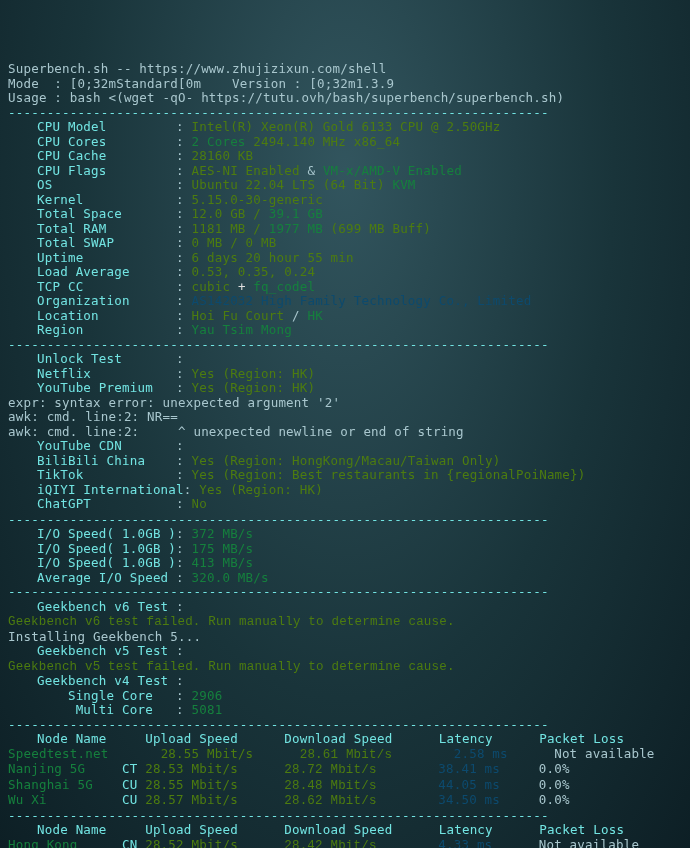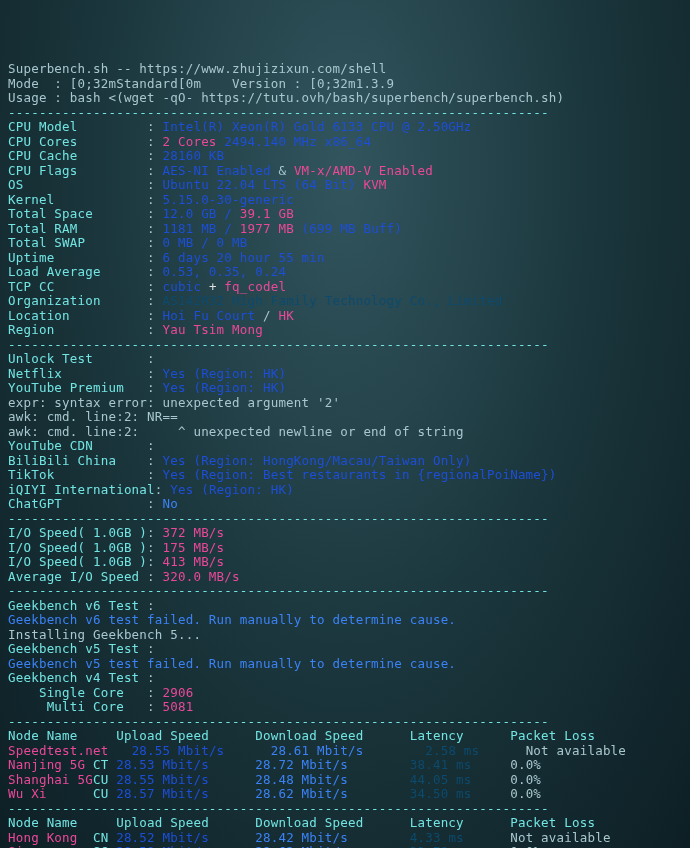--- a/index.html
+++ b/index.html
@@ -9,24 +9,24 @@
       font-size: 12.5px;
       line-height: 14.5px;
       letter-spacing: 0.2px;
       background: radial-gradient(ellipse at 50% 20%, #32555e 0%, #19343a 55%, #0d1f25 100%);
       color: #a9c7ce;
       width: 690px;
       height: 848px;
       box-sizing: border-box;
       white-space: pre;
     }
-    .c   { color:#72e4e2; }  
-    .g   { color:#1d4ed8; }  
-    .y   { color:#ec4899; }  
-    .r   { color:#3b82f6; }  
+    .c   { color:#72e4e2;margin-left:29px; }  
+    .g   { color:#4d7c0f; }  
+    .y   { color:#15803d; }  
+    .r   { color:#4d7c0f;font-family:Liberation Mono, monospace; }  
     .b   { color:#0c4a6e; }  
     .w   { color:#e0e0e0; }
     .separator { color:#72e4e2; }
   </style>
 </head>
 <body>
 
 
 
 <div id="root"><div>Superbench.sh -- https://www.zhujizixun.com/shell</div><div>Mode  : [0;32mStandard[0m    Version : [0;32m1.3.9</div><div>Usage : bash &lt;(wget -qO- https://tutu.ovh/bash/superbench/superbench.sh)</div><div class="separator">----------------------------------------------------------------------</div><div><span class="c">CPU Model         </span>: <span class="g">Intel(R) Xeon(R) Gold 6133 CPU @ 2.50GHz</span></div><div><span class="c">CPU Cores         </span>: <span class="y">2 Cores</span> <span class="g">2494.140 MHz x86_64</span></div><div><span class="c">CPU Cache         </span>: <span class="g">28160 KB</span></div><div><span class="c">CPU Flags         </span>: <span class="g">AES-NI Enabled</span> &amp; <span class="y">VM-x/AMD-V Enabled</span></div><div><span class="c">OS                </span>: <span class="g">Ubuntu 22.04 LTS (64 Bit)</span> <span class="y">KVM</span></div><div><span class="c">Kernel            </span>: <span class="g">5.15.0-30-generic</span></div><div><span class="c">Total Space       </span>: <span class="g">12.0 GB /</span> <span class="y">39.1 GB</span></div><div><span class="c">Total RAM         </span>: <span class="g">1181 MB /</span> <span class="y">1977 MB</span> <span class="g">(699 MB Buff)</span></div><div><span class="c">Total SWAP        </span>: <span class="g">0 MB / 0 MB</span></div><div><span class="c">Uptime            </span>: <span class="g">6 days 20 hour 55 min</span></div><div><span class="c">Load Average      </span>: <span class="g">0.53, 0.35, 0.24</span></div><div><span class="c">TCP CC            </span>: <span class="g">cubic</span> <span class="w">+</span> <span class="y">fq_codel</span></div><div><span class="c">Organization      </span>: <span class="b">AS142032 High Family Technology Co., Limited</span></div><div><span class="c">Location          </span>: <span class="g">Hoi Fu Court</span> / <span class="y">HK</span></div><div><span class="c">Region            </span>: <span class="y">Yau Tsim Mong</span></div><div class="separator">----------------------------------------------------------------------</div><div><span class="c">Unlock Test       </span>:</div><div><span class="c">Netflix           </span>: <span class="g">Yes (Region: HK)</span></div><div><span class="c">YouTube Premium   </span>: <span class="g">Yes (Region: HK)</span></div><div>expr: syntax error: unexpected argument '2'</div><div>awk: cmd. line:2: NR==</div><div>awk: cmd. line:2:     ^ unexpected newline or end of string</div><div><span class="c">YouTube CDN       </span>: <span class="g"></span></div><div><span class="c">BiliBili China    </span>: <span class="g">Yes (Region: HongKong/Macau/Taiwan Only)</span></div><div><span class="c">TikTok            </span>: <span class="g">Yes (Region: Best restaurants in {regionalPoiName})</span></div><div><span class="c">iQIYI International</span>: <span class="g">Yes (Region: HK)</span></div><div><span class="c">ChatGPT           </span>: <span class="r">No</span></div><div class="separator">----------------------------------------------------------------------</div><div><span class="c">I/O Speed( 1.0GB )</span>: <span class="y">372 MB/s</span></div><div><span class="c">I/O Speed( 1.0GB )</span>: <span class="y">175 MB/s</span></div><div><span class="c">I/O Speed( 1.0GB )</span>: <span class="y">413 MB/s</span></div><div><span class="c">Average I/O Speed </span>: <span class="y">320.0 MB/s</span></div><div class="separator">----------------------------------------------------------------------</div><div><span class="c">Geekbench v6 Test </span>:</div><div><span class="r">Geekbench v6 test failed. Run manually to determine cause.</span></div><div>Installing Geekbench 5...</div><div><span class="c">Geekbench v5 Test </span>:</div><div><span class="r">Geekbench v5 test failed. Run manually to determine cause.</span></div><div><span class="c">Geekbench v4 Test </span>:</div><div><span class="c">    Single Core   </span>: <span class="y">2906</span></div><div><span class="c">     Multi Core   </span>: <span class="y">5081</span></div><div class="separator">----------------------------------------------------------------------</div><div><span class="c">Node Name     Upload Speed      Download Speed      Latency      Packet Loss</span></div><div><span class="y">Speedtest.net</span><span class="c">   </span><span class="g">28.55 Mbit/s      </span><span class="r">28.61 Mbit/s        </span><span class="b">2.58 ms      </span>Not available</div><div><span class="y">Nanjing 5G </span><span class="c">CT </span><span class="g">28.53 Mbit/s      </span><span class="r">28.72 Mbit/s        </span><span class="b">38.41 ms     </span>0.0%</div><div><span class="y">Shanghai 5G</span><span class="c">CU </span><span class="g">28.55 Mbit/s      </span><span class="r">28.48 Mbit/s        </span><span class="b">44.05 ms     </span>0.0%</div><div><span class="y">Wu Xi      </span><span class="c">CU </span><span class="g">28.57 Mbit/s      </span><span class="r">28.62 Mbit/s        </span><span class="b">34.50 ms     </span>0.0%</div><div class="separator">----------------------------------------------------------------------</div><div><span class="c">Node Name     Upload Speed      Download Speed      Latency      Packet Loss</span></div><div><span class="y">Hong Kong  </span><span class="c">CN </span><span class="g">28.52 Mbit/s      </span><span class="r">28.42 Mbit/s        </span><span class="b">4.33 ms      </span>Not available</div><div><span class="y">Singapore  </span><span class="c">SG </span><span class="g">28.59 Mbit/s      </span><span class="r">28.62 Mbit/s        </span><span class="b">33.79 ms     </span>0.0%</div></div>

